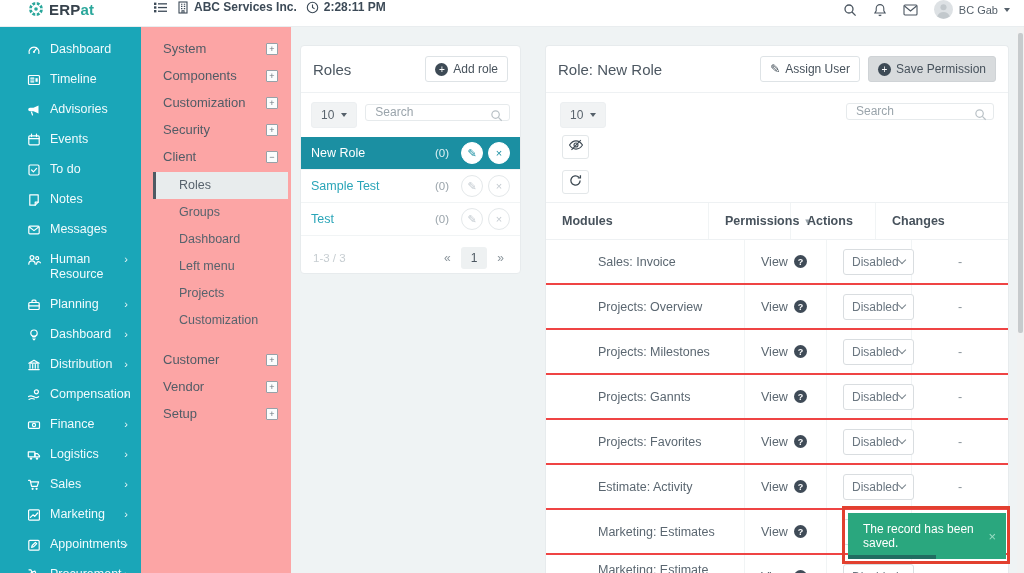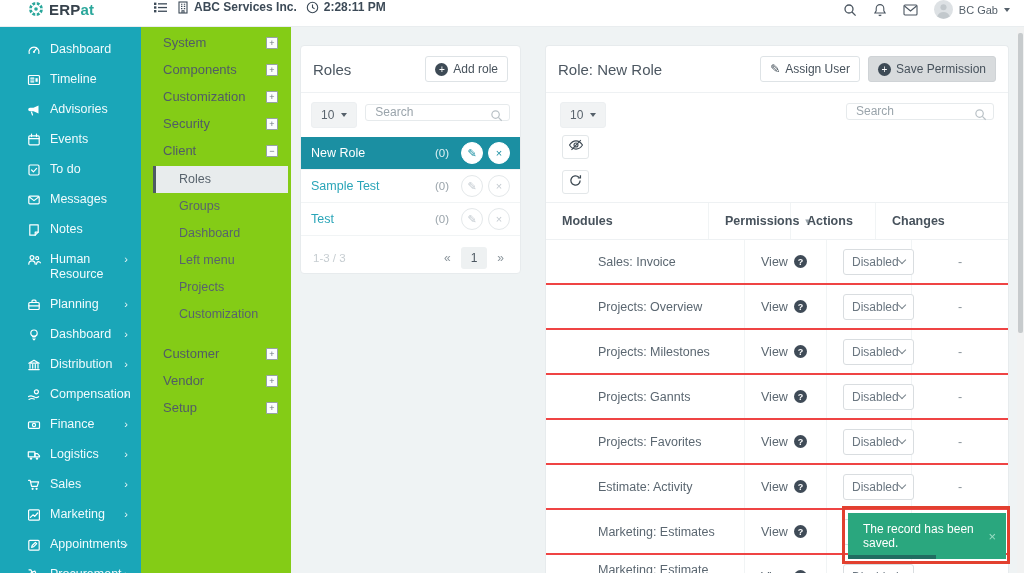--- a/index.html
+++ b/index.html
@@ -30,21 +30,21 @@
   .caret-down{width:0;height:0;border-left:3.5px solid transparent;border-right:3.5px solid transparent;border-top:4px solid #55606a;}
 
   
   .sidebar{position:absolute;top:27px;left:0;width:141px;bottom:0;background:var(--sidebar-teal);overflow:hidden;padding-top:7px;}
   .side-item{position:relative;display:flex;align-items:flex-start;padding:7.5px 22px 7.5px 27px;color:#f0fbfd;font-size:12.5px;cursor:pointer;}
   .side-item .s-ico{width:14px;height:14px;margin-right:9px;flex:0 0 14px;display:inline-flex;margin-top:1px;}
   .side-item .s-label{flex:1;line-height:15px;}
   .side-item .s-arrow{position:absolute;right:13px;top:9px;font-size:11px;color:rgba(255,255,255,.9);}
 
   
-  .submenu{position:absolute;top:27px;left:141px;width:150px;bottom:0;background:#84cc16;padding-top:2px;font-size:13px;color:#515c66;}
+  .submenu{position:absolute;top:27px;left:141px;width:150px;bottom:0;background:#fca5a5;padding-top:8px;font-size:13px;color:#515c66;}
   .sm-item{display:flex;align-items:center;justify-content:space-between;padding:6px 13px 6px 22px;height:27px;cursor:pointer;}
   .plus-box{width:12px;height:12px;border:1px solid #97a1a8;border-radius:1px;background:#fbfdfd;font-size:9px;line-height:10px;text-align:center;color:#6a757d;flex:0 0 12px;}
   .sm-children{padding:2px 0 3px 0;}
   .sm-child{display:block;padding:6px 10px 6px 38px;height:27px;font-size:12.5px;color:#58636d;cursor:pointer;}
   .sm-child.active{background:#e8eced;border-left:3px solid #4e5a63;margin-left:12px;margin-right:3px;padding-left:23px;}
   .sm-bottom{margin-top:9px;}
 
   
   .content{position:absolute;left:291px;top:27px;right:0;bottom:0;background:#eff3f4;}
   .card{position:absolute;background:#fff;border:1px solid #e7ebed;border-radius:4px;}
@@ -248,36 +248,36 @@
             <path d="M4.6 7l1.8 1.8L9.6 5.4"></path>
           </svg>
         </span>
         <span class="s-label">To do</span>
 
       </div>
 
       <div class="side-item">
         <span class="s-ico">
           <svg width="14" height="14" viewBox="0 0 14 14" fill="none" stroke="#ffffff" stroke-width="1.2" stroke-linecap="round" stroke-linejoin="round">
+            <path d="M2.8 1.8h8.4v7.4l-3 3H2.8z"></path>
+            <path d="M11.2 9.2H8.2v3"></path>
+          </svg>
+        </span>
+        <span class="s-label">Notes</span>
+
+      </div>
+
+      <div class="side-item">
+        <span class="s-ico">
+          <svg width="14" height="14" viewBox="0 0 14 14" fill="none" stroke="#ffffff" stroke-width="1.2" stroke-linecap="round" stroke-linejoin="round">
             <rect x="1.8" y="3.2" width="10.4" height="7.6" rx="1"></rect>
             <path d="M2.4 4 7 7.6 11.6 4"></path>
           </svg>
         </span>
         <span class="s-label">Messages</span>
-
-      </div>
-
-      <div class="side-item">
-        <span class="s-ico">
-          <svg width="14" height="14" viewBox="0 0 14 14" fill="none" stroke="#ffffff" stroke-width="1.2" stroke-linecap="round" stroke-linejoin="round">
-            <path d="M2.8 1.8h8.4v7.4l-3 3H2.8z"></path>
-            <path d="M11.2 9.2H8.2v3"></path>
-          </svg>
-        </span>
-        <span class="s-label">Notes</span>
 
       </div>
 
       <div class="side-item">
         <span class="s-ico">
           <svg width="14" height="14" viewBox="0 0 14 14" fill="none" stroke="#ffffff" stroke-width="1.2" stroke-linecap="round" stroke-linejoin="round">
             <circle cx="5" cy="4.6" r="1.9"></circle>
             <path d="M1.8 11.2c0-2.1 1.4-3.3 3.2-3.3s3.2 1.2 3.2 3.3"></path>
             <circle cx="10.2" cy="5.2" r="1.5"></circle>
             <path d="M9.5 11.2c.2-1.7 1-2.6 2.1-2.6.8 0 1.4.4 1.8 1.2"></path>

